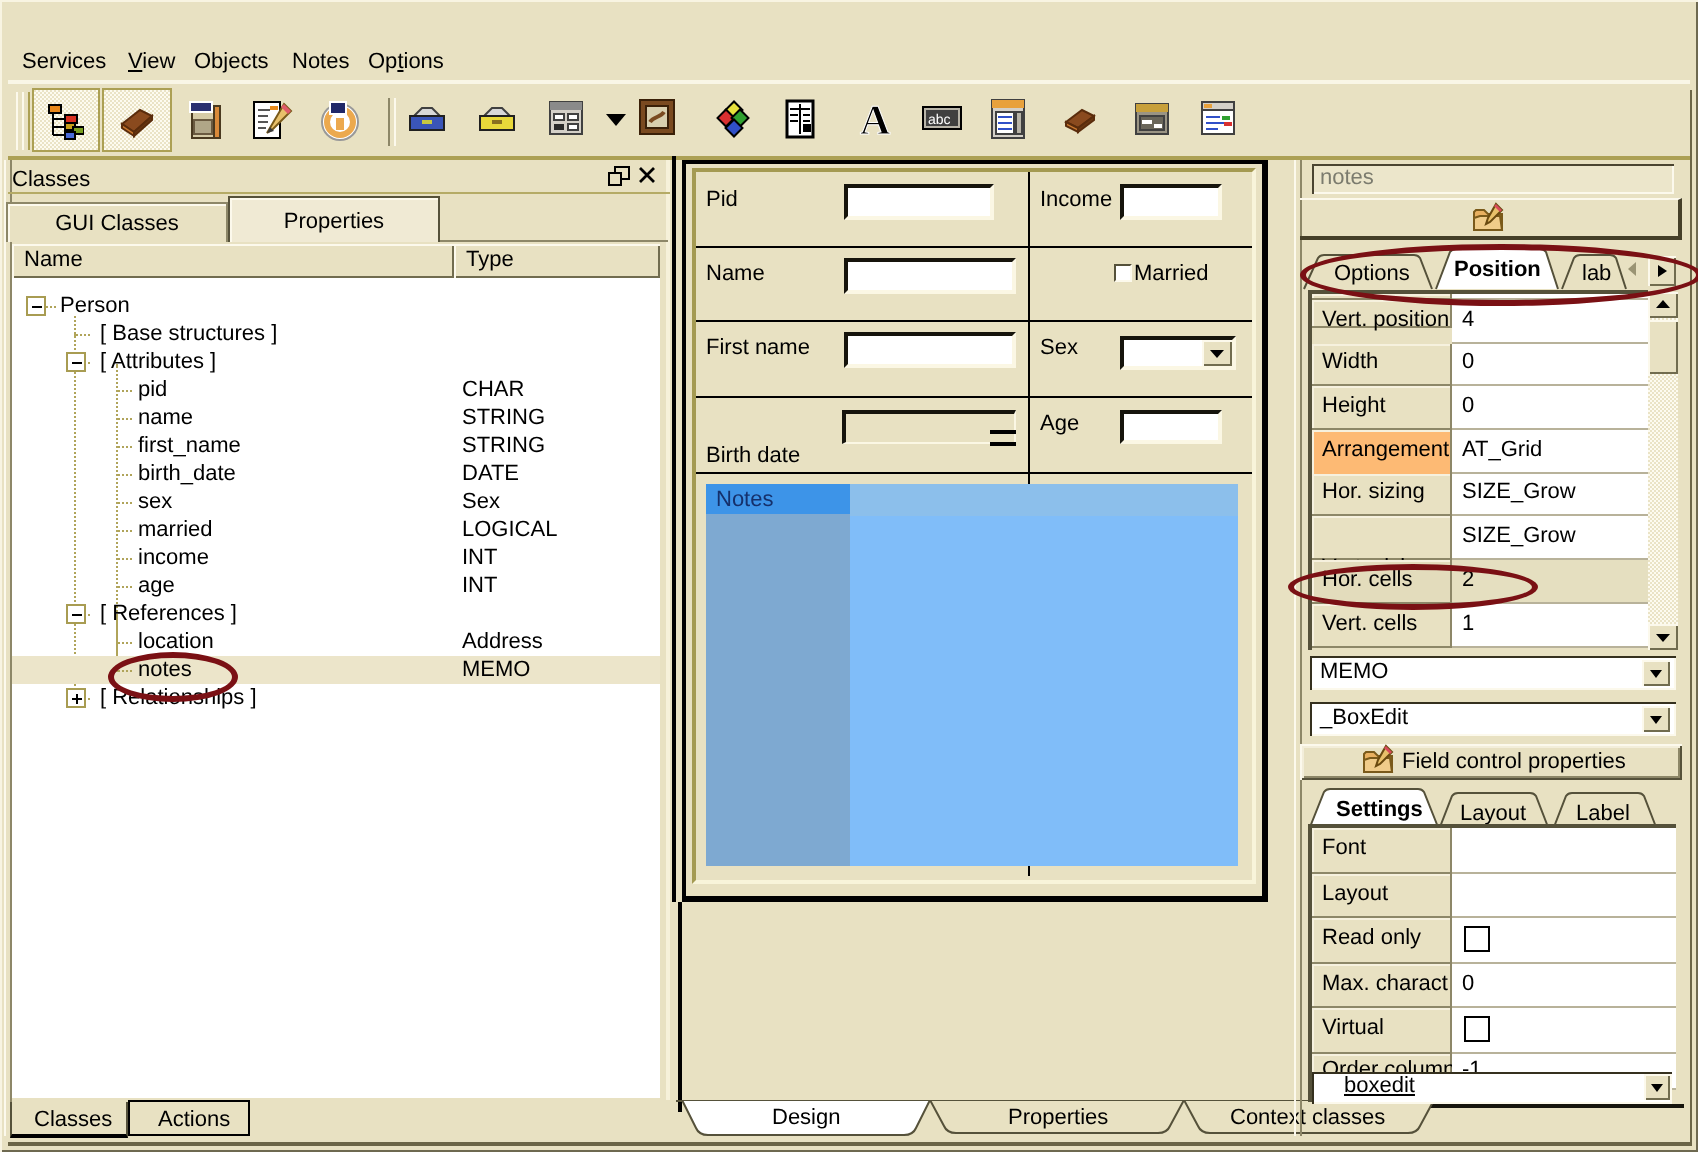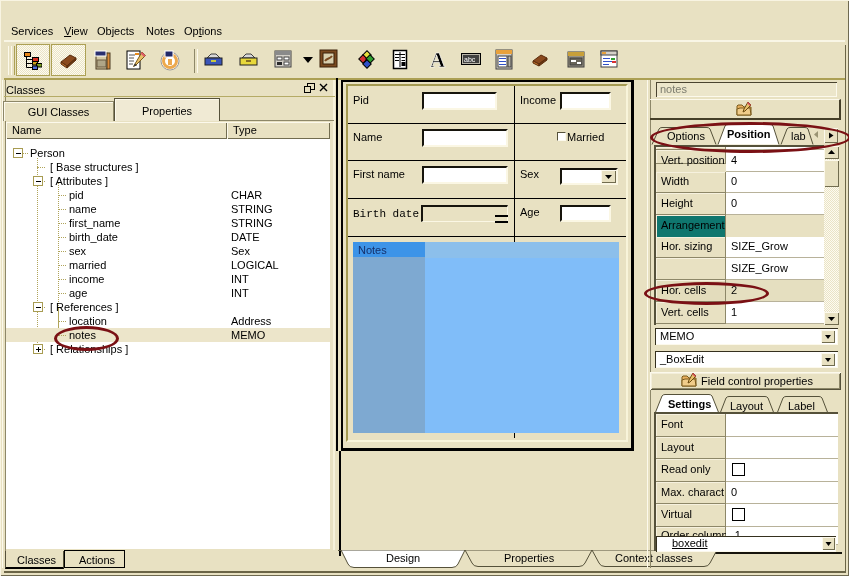--- a/index.html
+++ b/index.html
@@ -249,21 +249,21 @@
     <div class="abs input" style="left:422px;top:166px;width:86px;height:18px;"></div>
     <span class="abs" style="left:520px;top:168px;">Sex</span>
     <div class="abs" style="left:560px;top:168px;width:58px;height:17px;background:#fff;border:2px solid #16140c;border-right-color:#fbf7e4;border-bottom-color:#fbf7e4;box-sizing:border-box;">
       <div class="abs raised" style="left:39px;top:0px;width:15px;height:13px;background:#e8e1c2;">
         <svg width="15" height="13">
             <path d="M4 5 L11 5 L7.5 9 Z" fill="#000"></path>
           </svg>
       </div>
     </div>
 
-    <span class="abs" style="left:353px;top:208px;font-family:Liberation Mono, monospace;">Birth date</span>
+    <span class="abs" style="left:353px;top:222px;">Birth date</span>
     <div class="abs" style="left:421px;top:205px;width:87px;height:17px;background:#e8e1c2;border-top:2px solid #16140c;border-left:2px solid #16140c;border-right:1px solid #fbf7e4;border-bottom:1px solid #fbf7e4;box-sizing:border-box;">
       <div class="abs" style="left:72px;top:8px;width:13px;height:2px;background:#000;"></div>
       <div class="abs" style="left:72px;top:14px;width:13px;height:2px;background:#000;"></div>
     </div>
     <span class="abs" style="left:520px;top:206px;">Age</span>
     <div class="abs input" style="left:560px;top:205px;width:51px;height:17px;"></div>
 
     <div class="abs" style="left:353px;top:242px;width:72px;height:15px;background:#3d94e8;">
         <span class="abs" style="left:5px;top:2px;color:#15306b;">Notes</span>
       </div>
@@ -326,22 +326,25 @@
         </div>
         <div class="abs" style="left:70px;top:25px;width:98px;height:21px;background:#fff;border-bottom:1px solid #b8b29a;box-sizing:border-box;">
           <span class="abs" style="left:5px;top:3px;">0</span>
         </div>
         <div class="abs" style="left:0;top:46px;width:70px;height:22px;background:#e8e1c2;border-right:1px solid #8d8768;border-bottom:1px solid #8d8768;box-sizing:border-box;box-shadow:inset 1px 1px 0 #f6f1de;">
           <span class="abs" style="left:5px;top:4px;">Height</span>
         </div>
         <div class="abs" style="left:70px;top:46px;width:98px;height:22px;background:#fff;border-bottom:1px solid #b8b29a;box-sizing:border-box;">
           <span class="abs" style="left:5px;top:4px;">0</span>
         </div>
-        <div class="abs" style="left:0;top:68px;width:70px;height:24px;background:#0f766e;border-right:1px solid #8d8768;border-bottom:1px solid #8d8768;box-sizing:border-box;box-shadow:inset 1px 1px 0 #f6f1de;">
+        <div class="abs" style="left:0;top:68px;width:70px;height:24px;background:#fdba74;border-right:1px solid #8d8768;border-bottom:1px solid #8d8768;box-sizing:border-box;box-shadow:inset 1px 1px 0 #f6f1de;">
           <span class="abs" style="left:5px;top:4px;">Arrangement</span>
+        </div>
+        <div class="abs" style="left:70px;top:68px;width:98px;height:22px;background:#fff;border-bottom:1px solid #b8b29a;box-sizing:border-box;">
+          <span class="abs" style="left:5px;top:4px;">AT_Grid</span>
         </div>
         <div class="abs" style="left:0;top:90px;width:70px;height:21px;background:#e8e1c2;border-right:1px solid #8d8768;border-bottom:1px solid #8d8768;box-sizing:border-box;box-shadow:inset 1px 1px 0 #f6f1de;">
           <span class="abs" style="left:5px;top:3px;">Hor. sizing</span>
         </div>
         <div class="abs" style="left:70px;top:90px;width:98px;height:21px;background:#fff;border-bottom:1px solid #b8b29a;box-sizing:border-box;">
           <span class="abs" style="left:5px;top:3px;">SIZE_Grow</span>
         </div>
         <div class="abs" style="left:0;top:111px;width:70px;height:22px;background:#e8e1c2;border-right:1px solid #8d8768;border-bottom:1px solid #8d8768;box-sizing:border-box;box-shadow:inset 1px 1px 0 #f6f1de;">
           <span class="abs" style="left:5px;top:4px;margin-top:16px;">Vert. sizing</span>
         </div>

